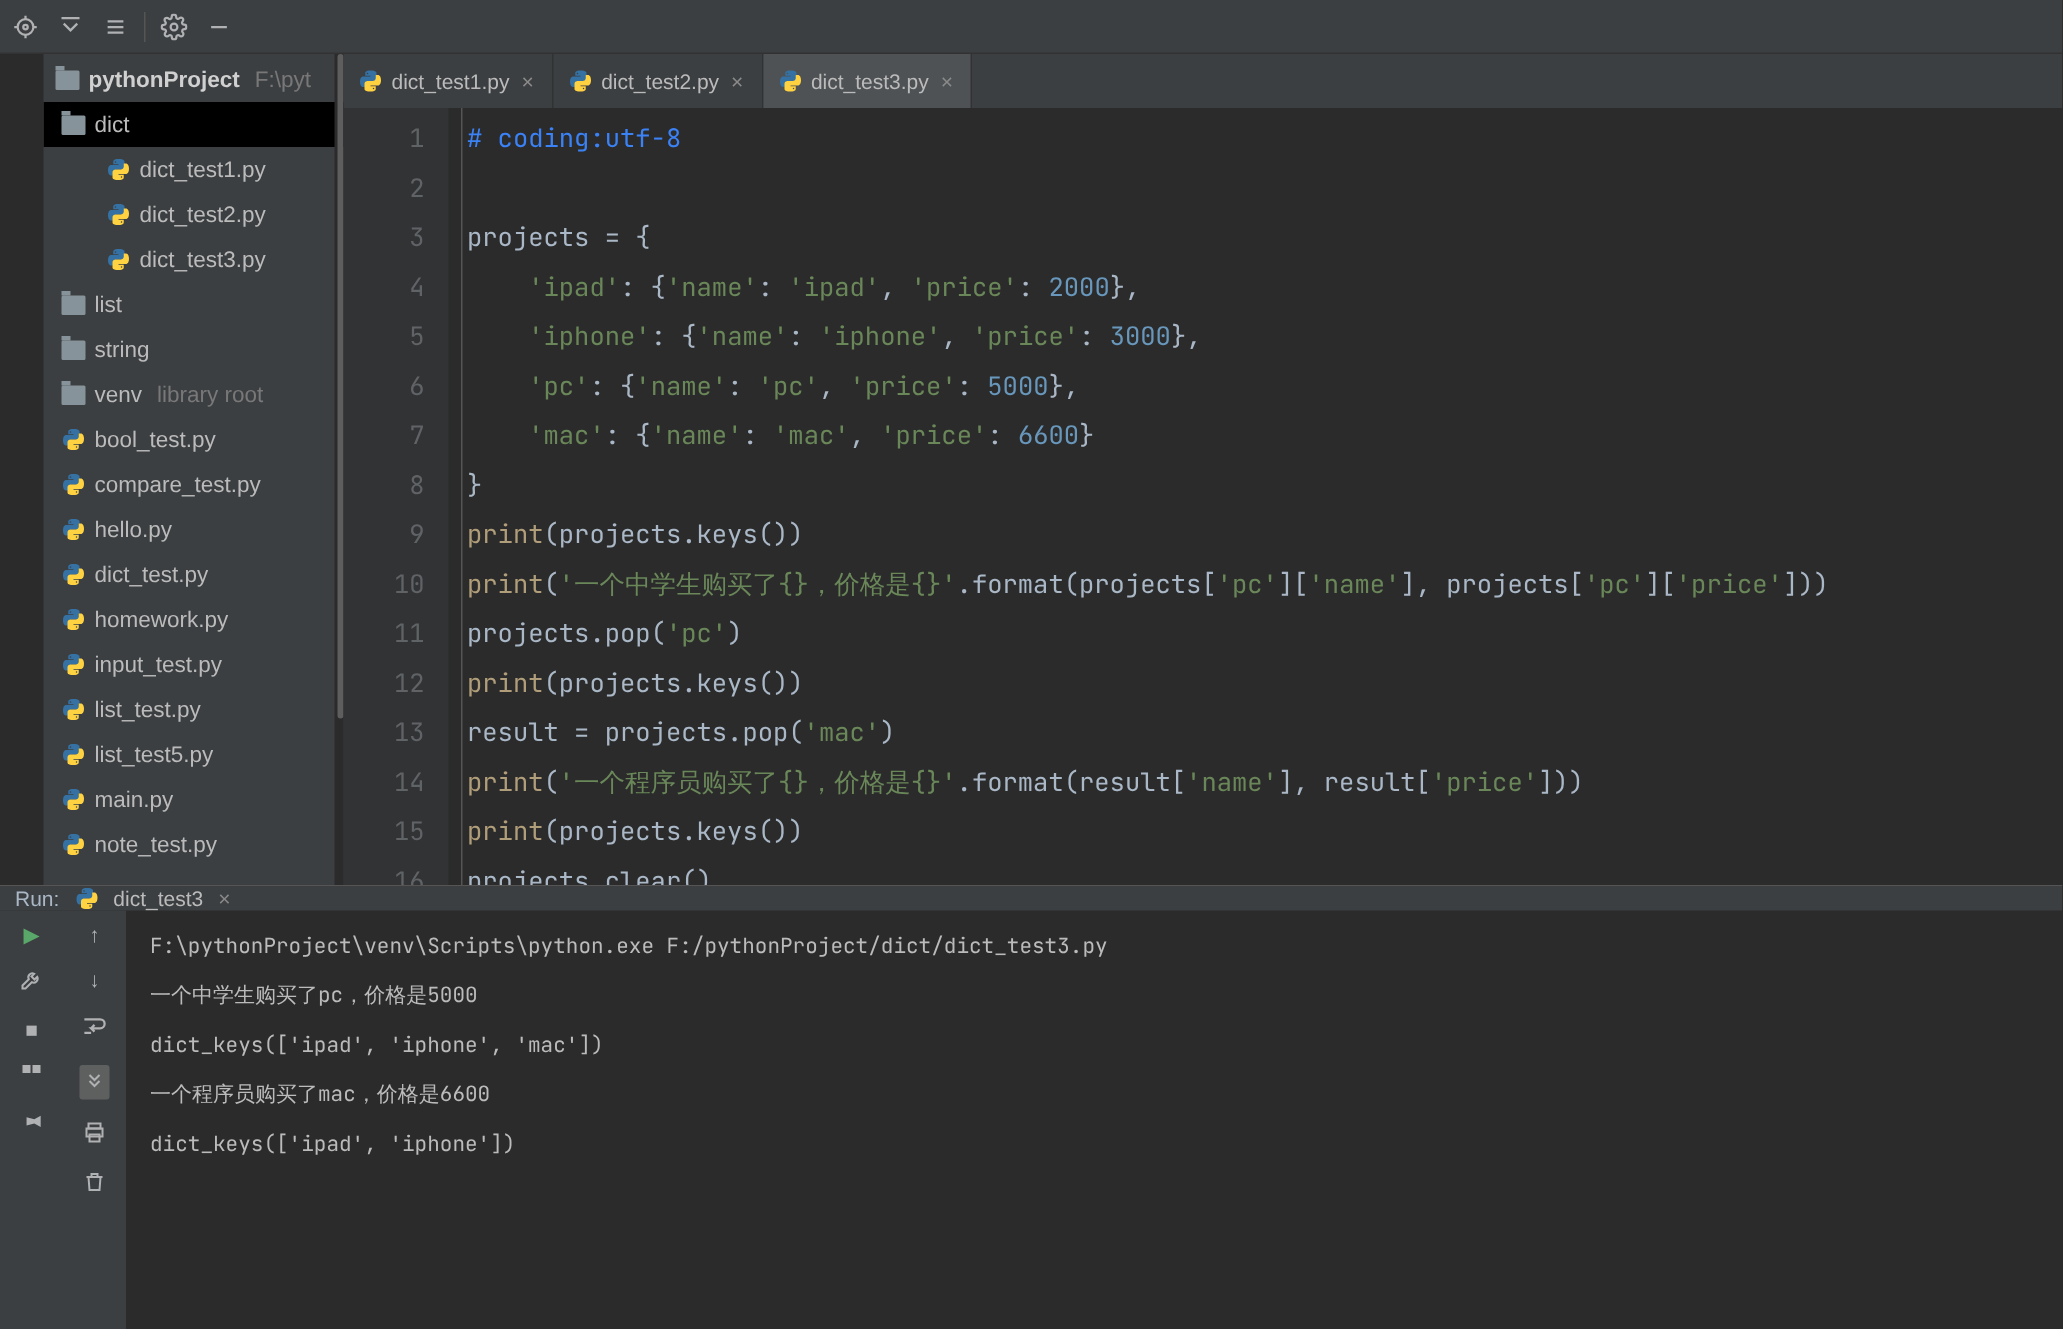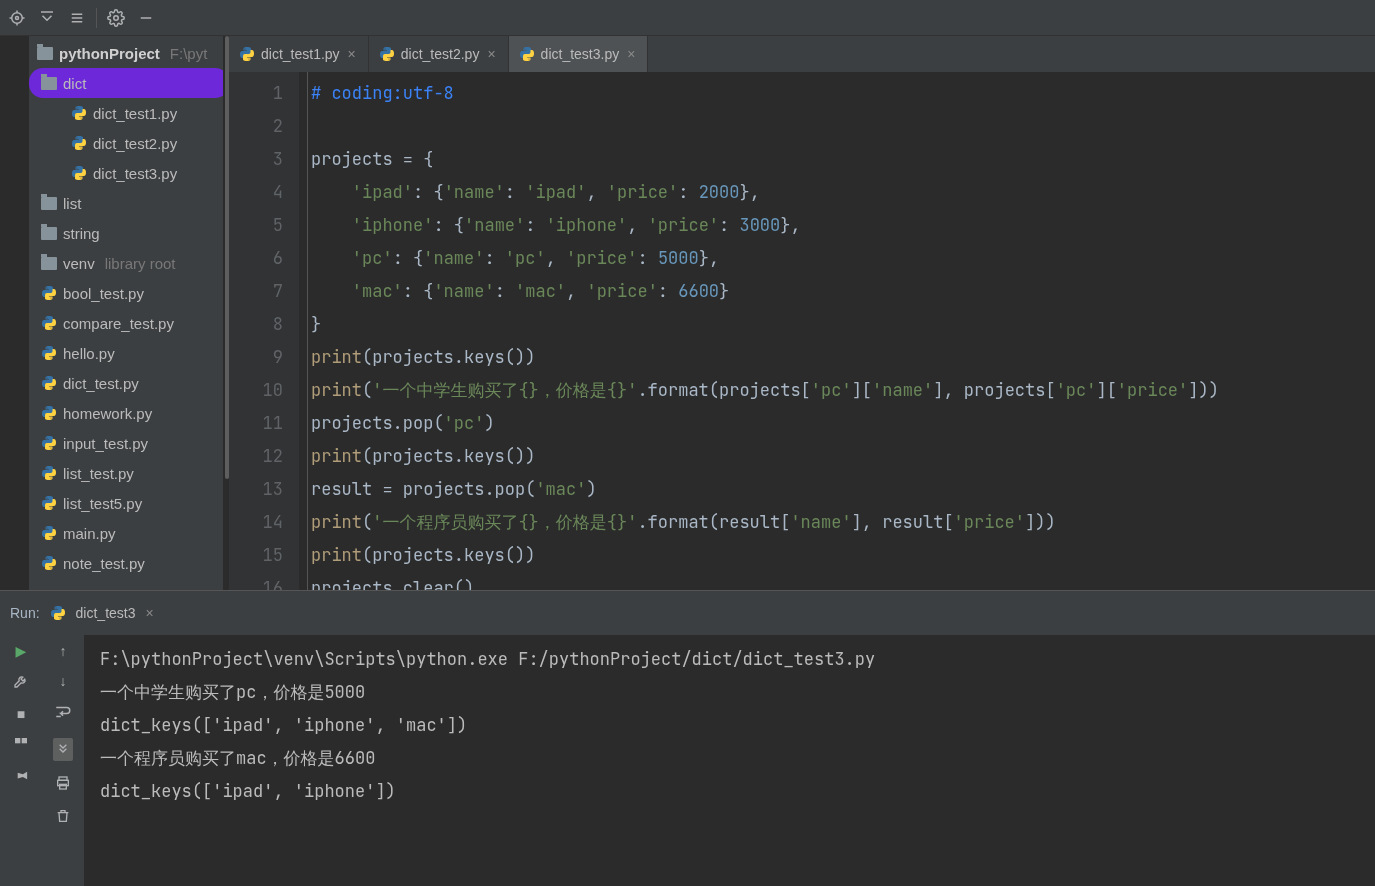--- a/index.html
+++ b/index.html
@@ -7,43 +7,43 @@
 .app { display:flex; flex-direction:column; height:886px; }
 .toolbar { height:36px; background:#3c3f41; display:flex; align-items:center; padding:0 6px; border-bottom:1px solid #323232; gap:8px; }
 .toolbar .ico { width:22px; height:22px; display:flex; align-items:center; justify-content:center; color:#afb1b3; cursor:pointer; }
 .toolbar .sep { width:1px; height:20px; background:#555;}
 .main { display:flex; flex:1; min-height:0;padding-left:29px; }
 .sidebar { width:200px; background:#3c3f41; overflow:hidden; flex-shrink:0; position:relative; }
 .sidebar .tree { padding-top:2px; white-space:nowrap; }
 .node { display:flex; align-items:center; height:30px; padding-left:8px; gap:6px; cursor:pointer; font-size:15px; }
 .node.lvl1 { padding-left:12px; }
 .node.lvl2 { padding-left:42px; }
-.node.sel { background:#6d28d9;border-radius:14px; }
+.node.sel { background:#000000; }
 .node .name { color:#bbbbbb; }
 .node.root .name { font-weight:bold; color:#d0d0d0;}
 .node .hint { color:#787878; margin-left:4px;}
 .folder-ico { width:16px; height:13px; background:#87939a; border-radius:1px; position:relative; }
 .folder-ico::before { content:""; position:absolute; top:-3px; left:0; width:6px; height:3px; background:#87939a; }
 .py-ico { width:16px; height:16px; display:flex; align-items:center; justify-content:center; font-size:12px; }
 .py-ico svg { width:16px; height:16px; }
 .editor { flex:1; display:flex; flex-direction:column; min-width:0; background:#2b2b2b; }
 .tabs { height:36px; background:#3c3f41; display:flex; align-items:stretch; flex-shrink:0;}
 .tab { display:flex; align-items:center; padding:0 10px; gap:6px; border-right:1px solid #323232; cursor:pointer; color:#bbbbbb;}
 .tab.active { background:#4e5254; }
 .tab .close { color:#8a8a8a; font-size:14px; padding:0 2px;}
 .code-area { display:flex; flex:1; overflow:hidden; font-family: "JetBrains Mono","Consolas",monospace; font-size:17px;}
 .gutter { width:70px; text-align:right; padding:5px 16px 0 0; color:#606366; background:#313335; user-select:none; line-height:33px;}
 .code { flex:1; padding:5px 0 0 12px; line-height:33px; white-space:pre; overflow:auto; position:relative;}
 .vline { position:absolute; left:8px; top:0; bottom:0; width:1px; background:#555; }
 .run-panel { height:296px; background:#2b2b2b; border-top:1px solid #555; display:flex; flex-direction:column;}
-.run-header { height:44px; background:#3c3f41; display:flex; align-items:center; padding:0 10px; gap:10px; font-size:14px;}
+.run-header { height:16px; background:#3c3f41; display:flex; align-items:center; padding:0 10px; gap:10px; font-size:14px;}
 .run-body { flex:1; display:flex; }
 .run-sidebar { width:42px; background:#3c3f41; display:flex; flex-direction:column; align-items:center; padding-top:8px; gap:14px;}
 .run-sidebar2 { width:42px; background:#3c3f41; display:flex; flex-direction:column; align-items:center; padding-top:8px; gap:14px;}
-.run-out { flex:1; font-family:"JetBrains Mono","Consolas",monospace; font-size:17px; padding:8px 16px; line-height:33px; white-space:pre-wrap; color:#bbbbbb;}
+.run-out { flex:1; font-family:"JetBrains Mono","Consolas",monospace; font-size:14px; padding:8px 16px; line-height:33px; white-space:pre-wrap; color:#bbbbbb;}
 .ic { color:#afb1b3; cursor:pointer; }
 .str { color:#6a8759;}
 .num { color:#6897bb;}
 .fn { color:#b09d79;}
 .cm { color:#3b82f6;}
 .sbtrack { position:absolute; right:0; top:0; width:6px; height:100%; background:#2b2b2b;}
 .sbthumb { position:absolute; right:0; top:0; width:4px; height:60%; background:#5e5e5e; border-radius:2px;}
 </style>
 </head>
 <body>

